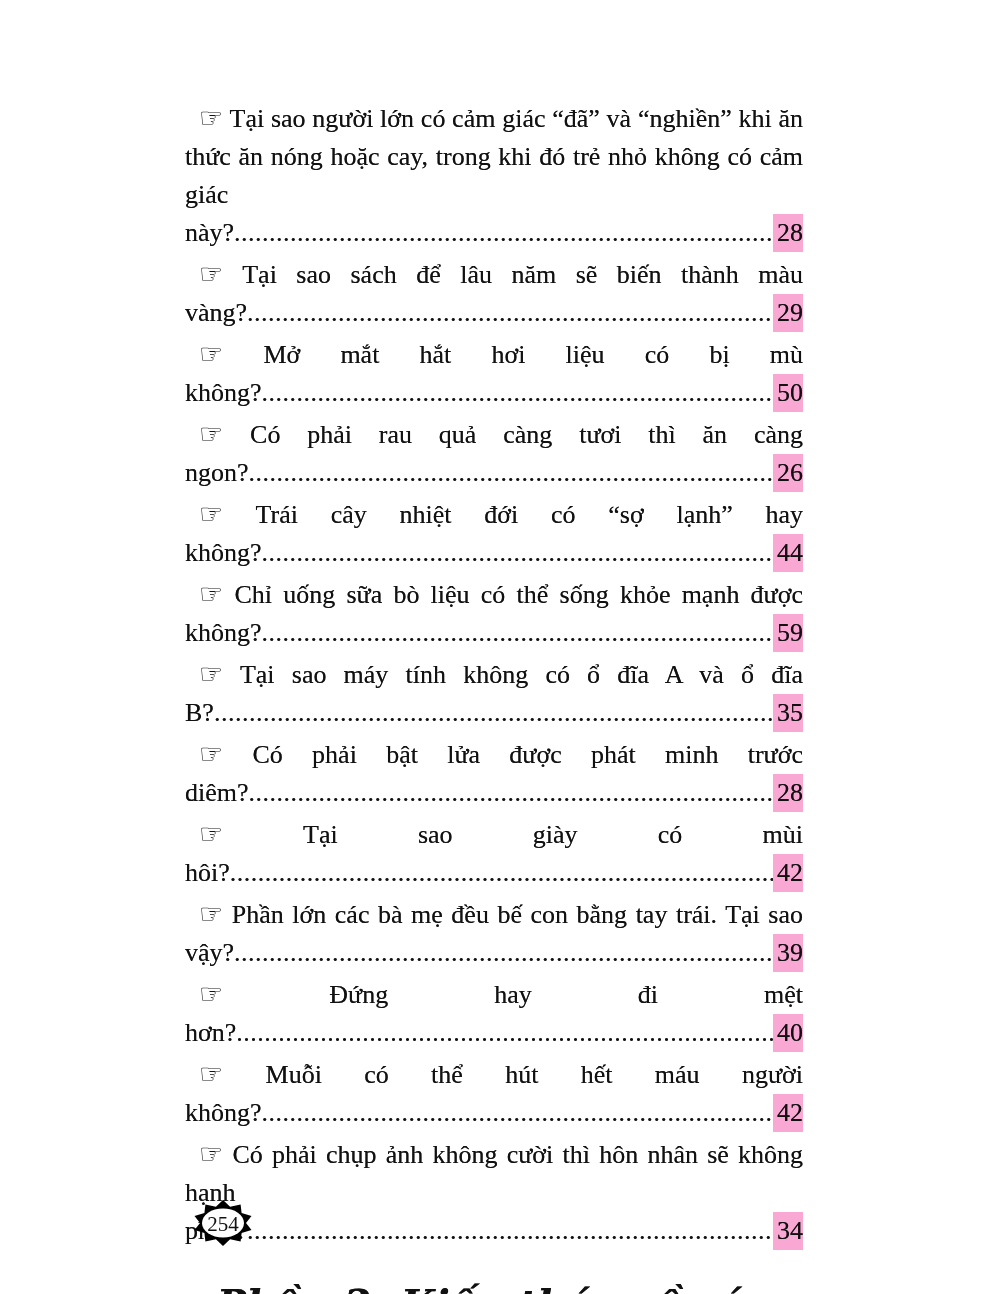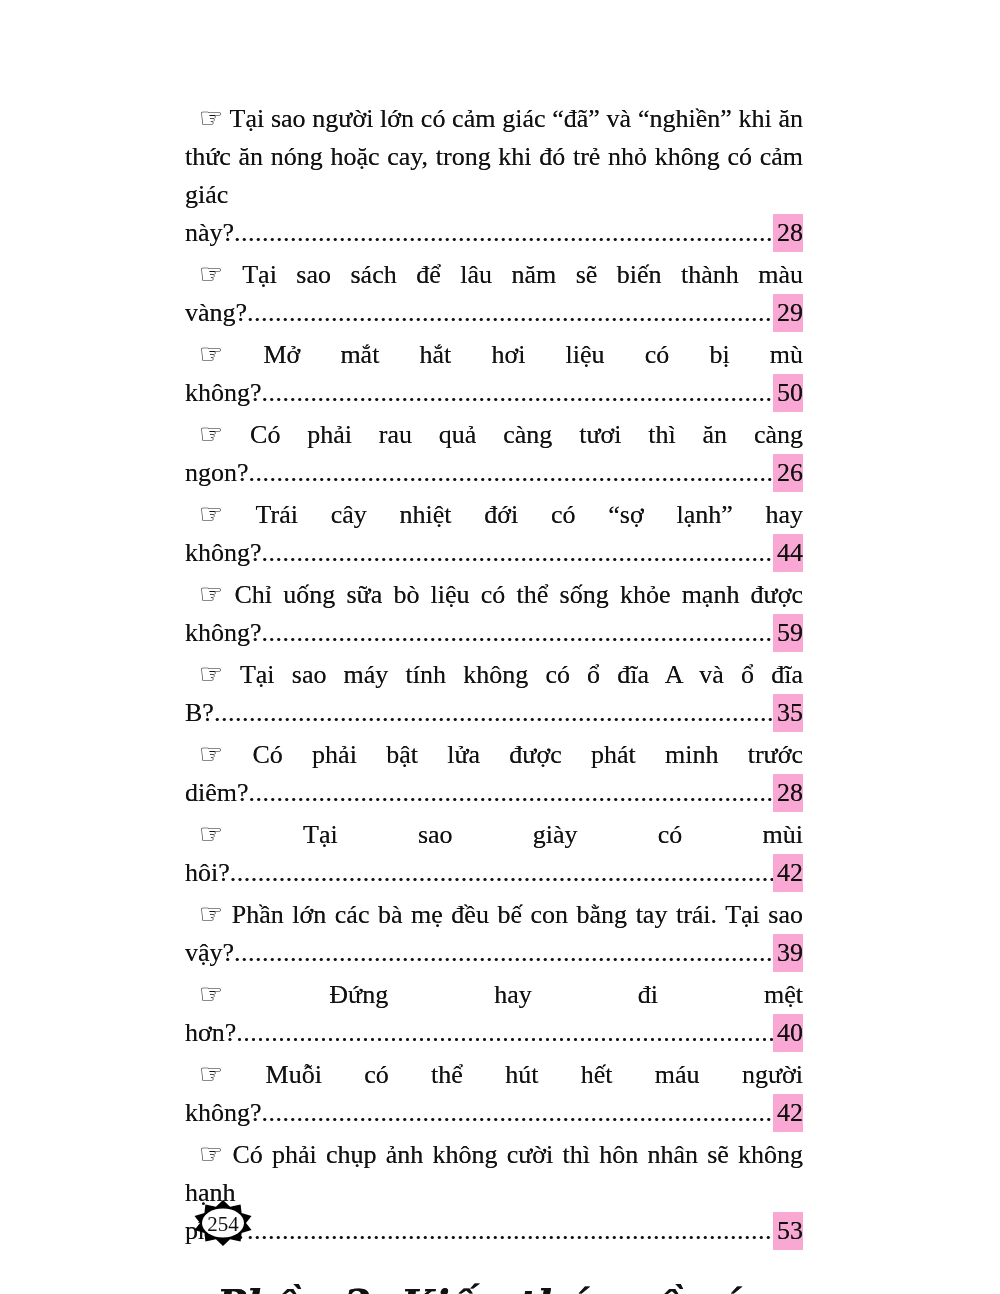--- a/index.html
+++ b/index.html
@@ -136,21 +136,21 @@
       <span class="pagenum">40</span>
     </div>
 
     <div class="entry">
       <span class="finger">☞</span> <span class="entry-text">Muỗi có thể hút hết máu người không?</span><span class="dots">................................................................................................................................................................................................................................................</span>
       <span class="pagenum">42</span>
     </div>
 
     <div class="entry">
       <span class="finger">☞</span> <span class="entry-text">Có phải chụp ảnh không cười thì hôn nhân sẽ không hạnh phúc?</span><span class="dots">................................................................................................................................................................................................................................................</span>
-      <span class="pagenum">53</span>
+      <span class="pagenum">34</span>
     </div>
 
     <h2 class="section-header">Phần 2: Kiến thức về sức khỏe</h2>
 
   </main>
 
   <svg class="page-badge" viewBox="0 0 60 46" xmlns="http://www.w3.org/2000/svg">
     <polygon fill="#000000" points="30,0 37.1,6.8 47.6,4.4 48.6,13 58.5,15.9 53,23 58.5,30.1 48.6,33 47.6,41.6 37.1,39.2 30,46 22.9,39.2 12.4,41.6 11.4,33 1.5,30.1 7,23 1.5,15.9 11.4,13 12.4,4.4 22.9,6.8"></polygon>
     <ellipse cx="30" cy="23" rx="21" ry="14.5" fill="#ffffff"></ellipse>
     <text x="30" y="30.5" text-anchor="middle" fill="#111111">254</text>

